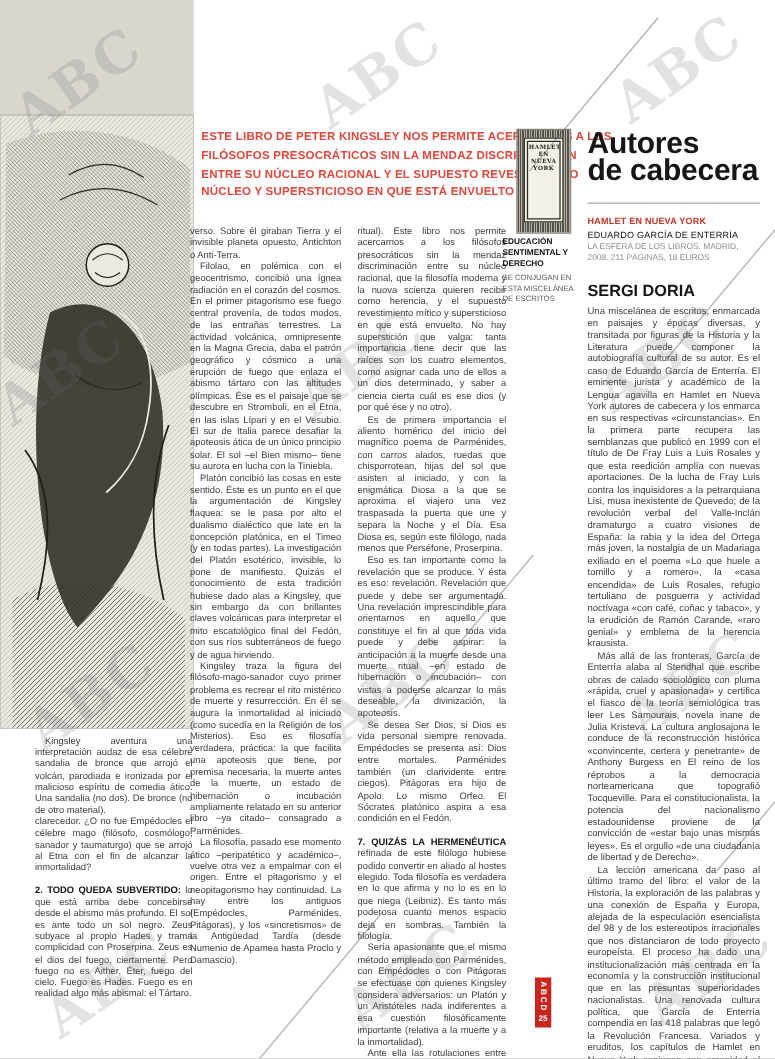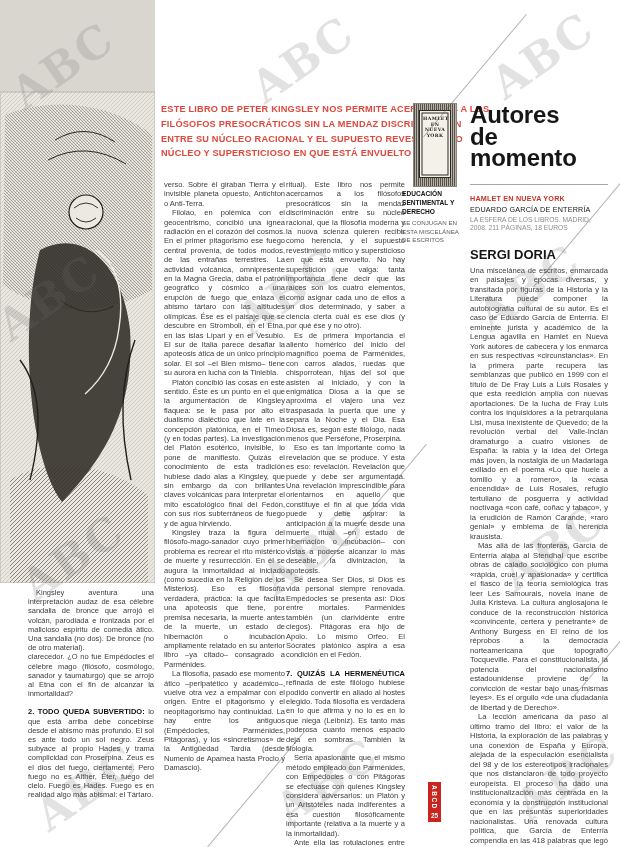--- a/index.html
+++ b/index.html
@@ -22,21 +22,21 @@
   .illus{position:absolute;left:0;top:0;width:155px;height:583px;overflow:hidden;}
   
   .headline{
     position:absolute;left:161px;top:102px;width:252px;
     font-size:9.2px;font-weight:bold;line-height:14.8px;letter-spacing:0.2px;
   }
   .headline div{white-space:nowrap;}
   
   .col{position:absolute;top:180px;font-size:7.5px;line-height:9.4px;text-align:justify;}
   .col0{left:28px;top:588px;width:126px;line-height:9.2px;}
-  .col1{left:164px;width:121px;}
+  .col1{left:152px;width:121px;}
   .col2{left:286px;width:119px;}
   .para{margin:0;}
   .ind{text-indent:8px;}
   .sect{margin-top:9px;}
   .lead{color:#111;font-weight:bold;}
   
   .cover{
     position:absolute;left:413px;top:103px;width:42px;height:82px;
     border:1px solid #8a867e;
     background:repeating-linear-gradient(90deg,#55514a 0 1px,#b7b1a6 1px 2px);
@@ -159,21 +159,21 @@
   </div>
 
   <div class="caption">
     <div class="cap-bold">EDUCACIÓN SENTIMENTAL Y DERECHO</div>
     <div class="cap-reg">SE CONJUGAN EN ESTA MISCELÁNEA DE ESCRITOS</div>
   </div>
 
   <div class="rightcol">
     <div class="rc-title">
       <div>Autores</div>
-      <div>de momento</div>
+      <div>de cabecera</div>
     </div>
     <hr class="rc-rule">
     <div class="rc-book">HAMLET EN NUEVA YORK</div>
     <div class="rc-author">EDUARDO GARCÍA DE ENTERRÍA</div>
     <div class="rc-pub">LA ESFERA DE LOS LIBROS. MADRID, 2008. 211 PÁGINAS, 18 EUROS</div>
     <div class="rc-reviewer">SERGI DORIA</div>
     <div class="rc-body">
       <p class="para"><span>Una miscelánea de escritos, enmarcada en paisajes y épocas diversas, y transitada por figuras de la Historia y la Literatura puede componer la autobiografía cultural de su autor. Es el caso de Eduardo García de Enterría. El eminente jurista y académico de la Lengua agavilla en Hamlet en Nueva York autores de cabecera y los enmarca en sus respectivas «circunstancias». En la primera parte recupera las semblanzas que publicó en 1999 con el título de De Fray Luis a Luis Rosales y que esta reedición amplía con nuevas aportaciones. De la lucha de Fray Luis contra los inquisidores a la petrarquiana Lisi, musa inexistente de Quevedo; de la revolución verbal del Valle-Inclán dramaturgo a cuatro visiones de España: la rabia y la idea del Ortega más joven, la nostalgia de un Madariaga exiliado en el poema «Lo que huele a tomillo y a romero», la «casa encendida» de Luis Rosales, refugio tertuliano de posguerra y actividad noctívaga «con café, coñac y tabaco», y la erudición de Ramón Carande, «raro genial» y emblema de la herencia krausista.</span></p>
       <p class="para ind"><span>Más allá de las fronteras, García de Enterría alaba al Stendhal que escribe obras de calado sociológico con pluma «rápida, cruel y apasionada» y certifica el fiasco de la teoría semiológica tras leer Les Samourais, novela inane de Julia Kristeva. La cultura anglosajona le conduce de la reconstrucción histórica «convincente, certera y penetrante» de Anthony Burgess en El reino de los réprobos a la democracia norteamericana que topografió Tocqueville. Para el constitucionalista, la potencia del nacionalismo estadounidense proviene de la convicción de «estar bajo unas mismas leyes». Es el orgullo «de una ciudadanía de libertad y de Derecho».</span></p>
       <p class="para ind"><span>La lección americana da paso al último tramo del libro: el valor de la Historia, la exploración de las palabras y una conexión de España y Europa, alejada de la especulación esencialista del 98 y de los estereotipos irracionales que nos distanciaron de todo proyecto europeísta. El proceso ha dado una institucionalización más centrada en la economía y la construcción institucional que en las presuntas superioridades nacionalistas. Una renovada cultura política, que García de Enterría compendia en las 418 palabras que legó la Revolución Francesa. Variados y eruditos, los capítulos de Hamlet en Nueva York conjugan con amenidad el Derecho y la educación sentimental. ■</span></p>

